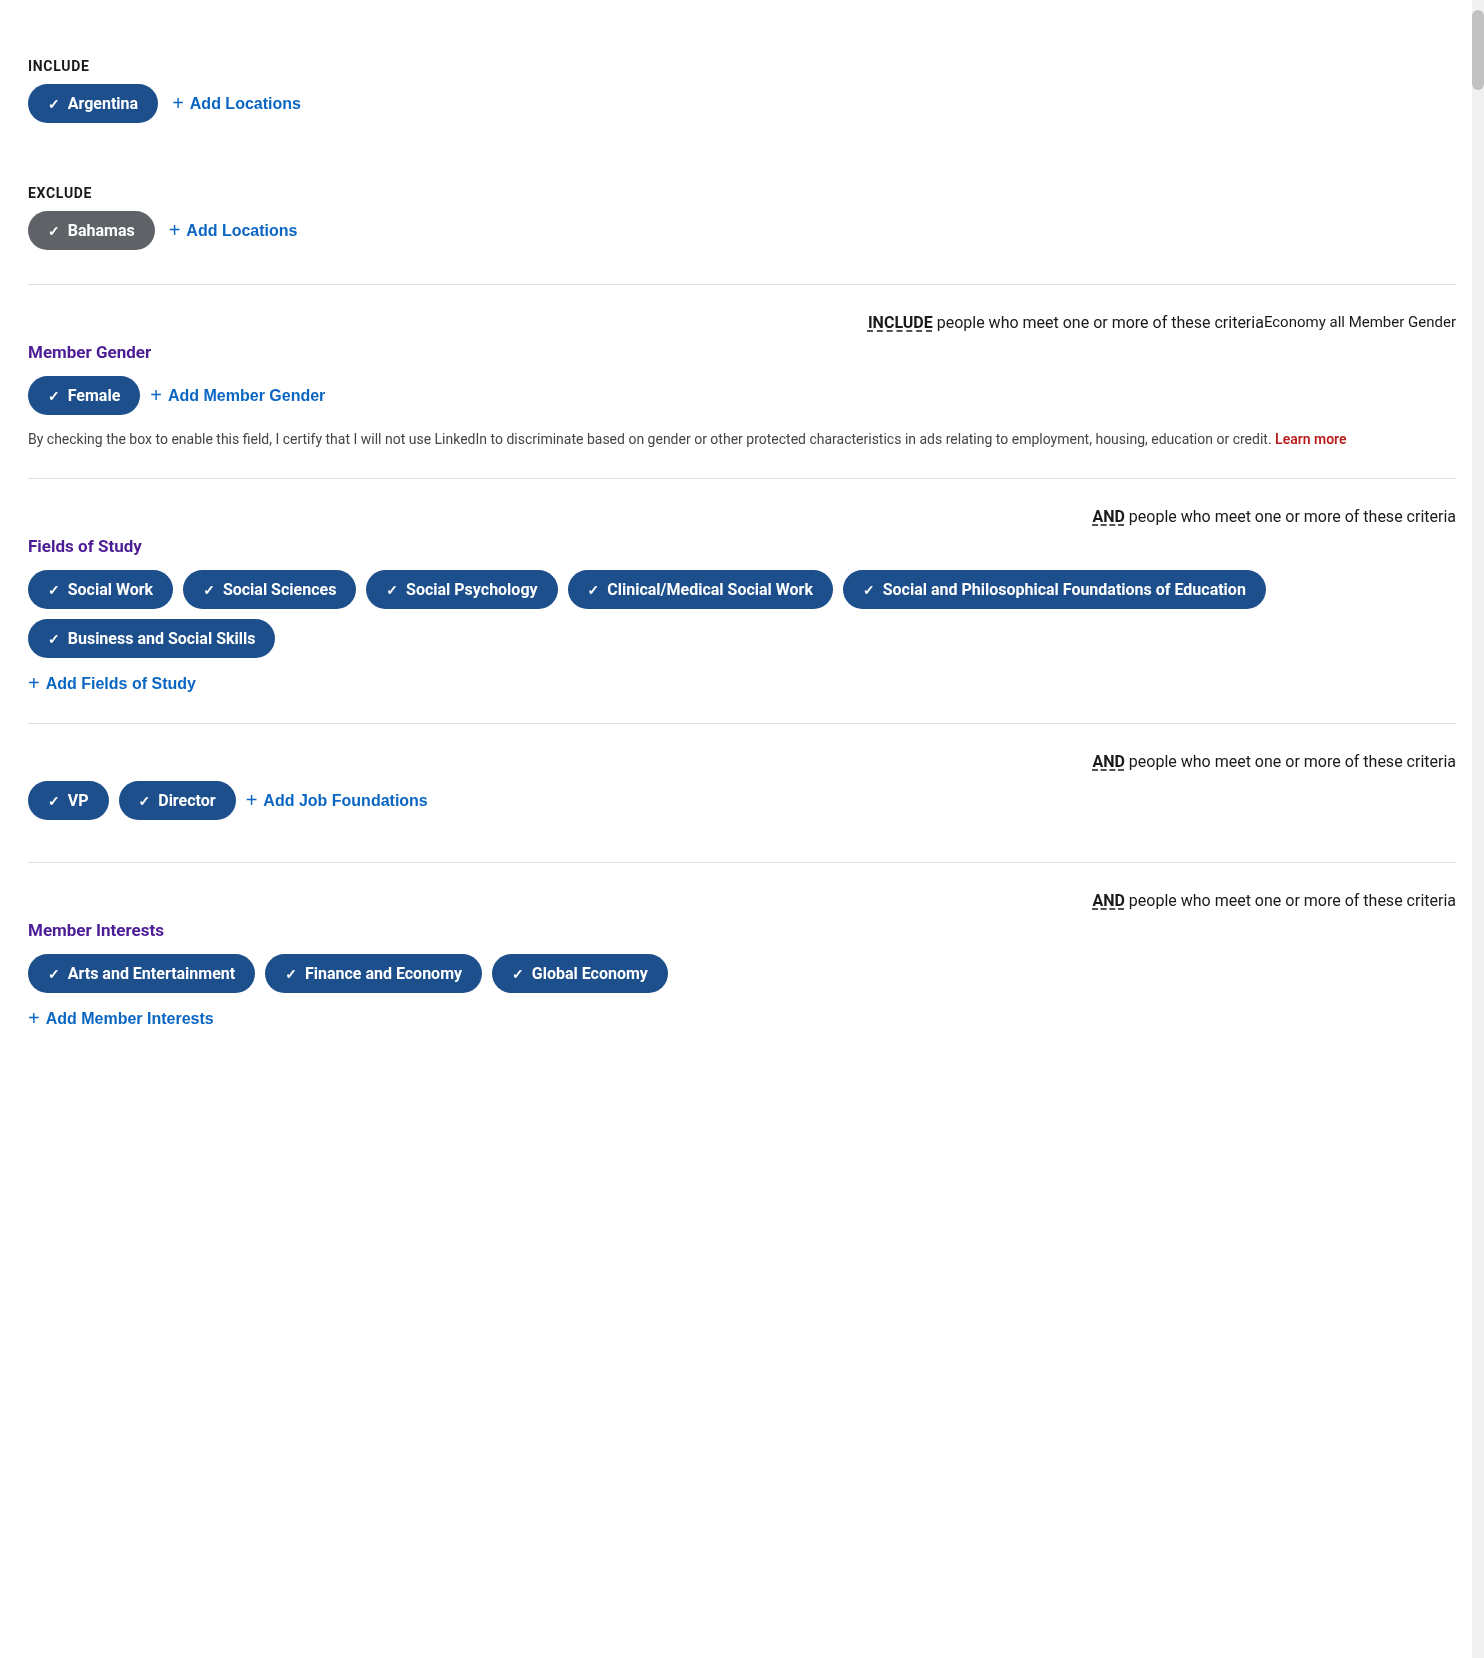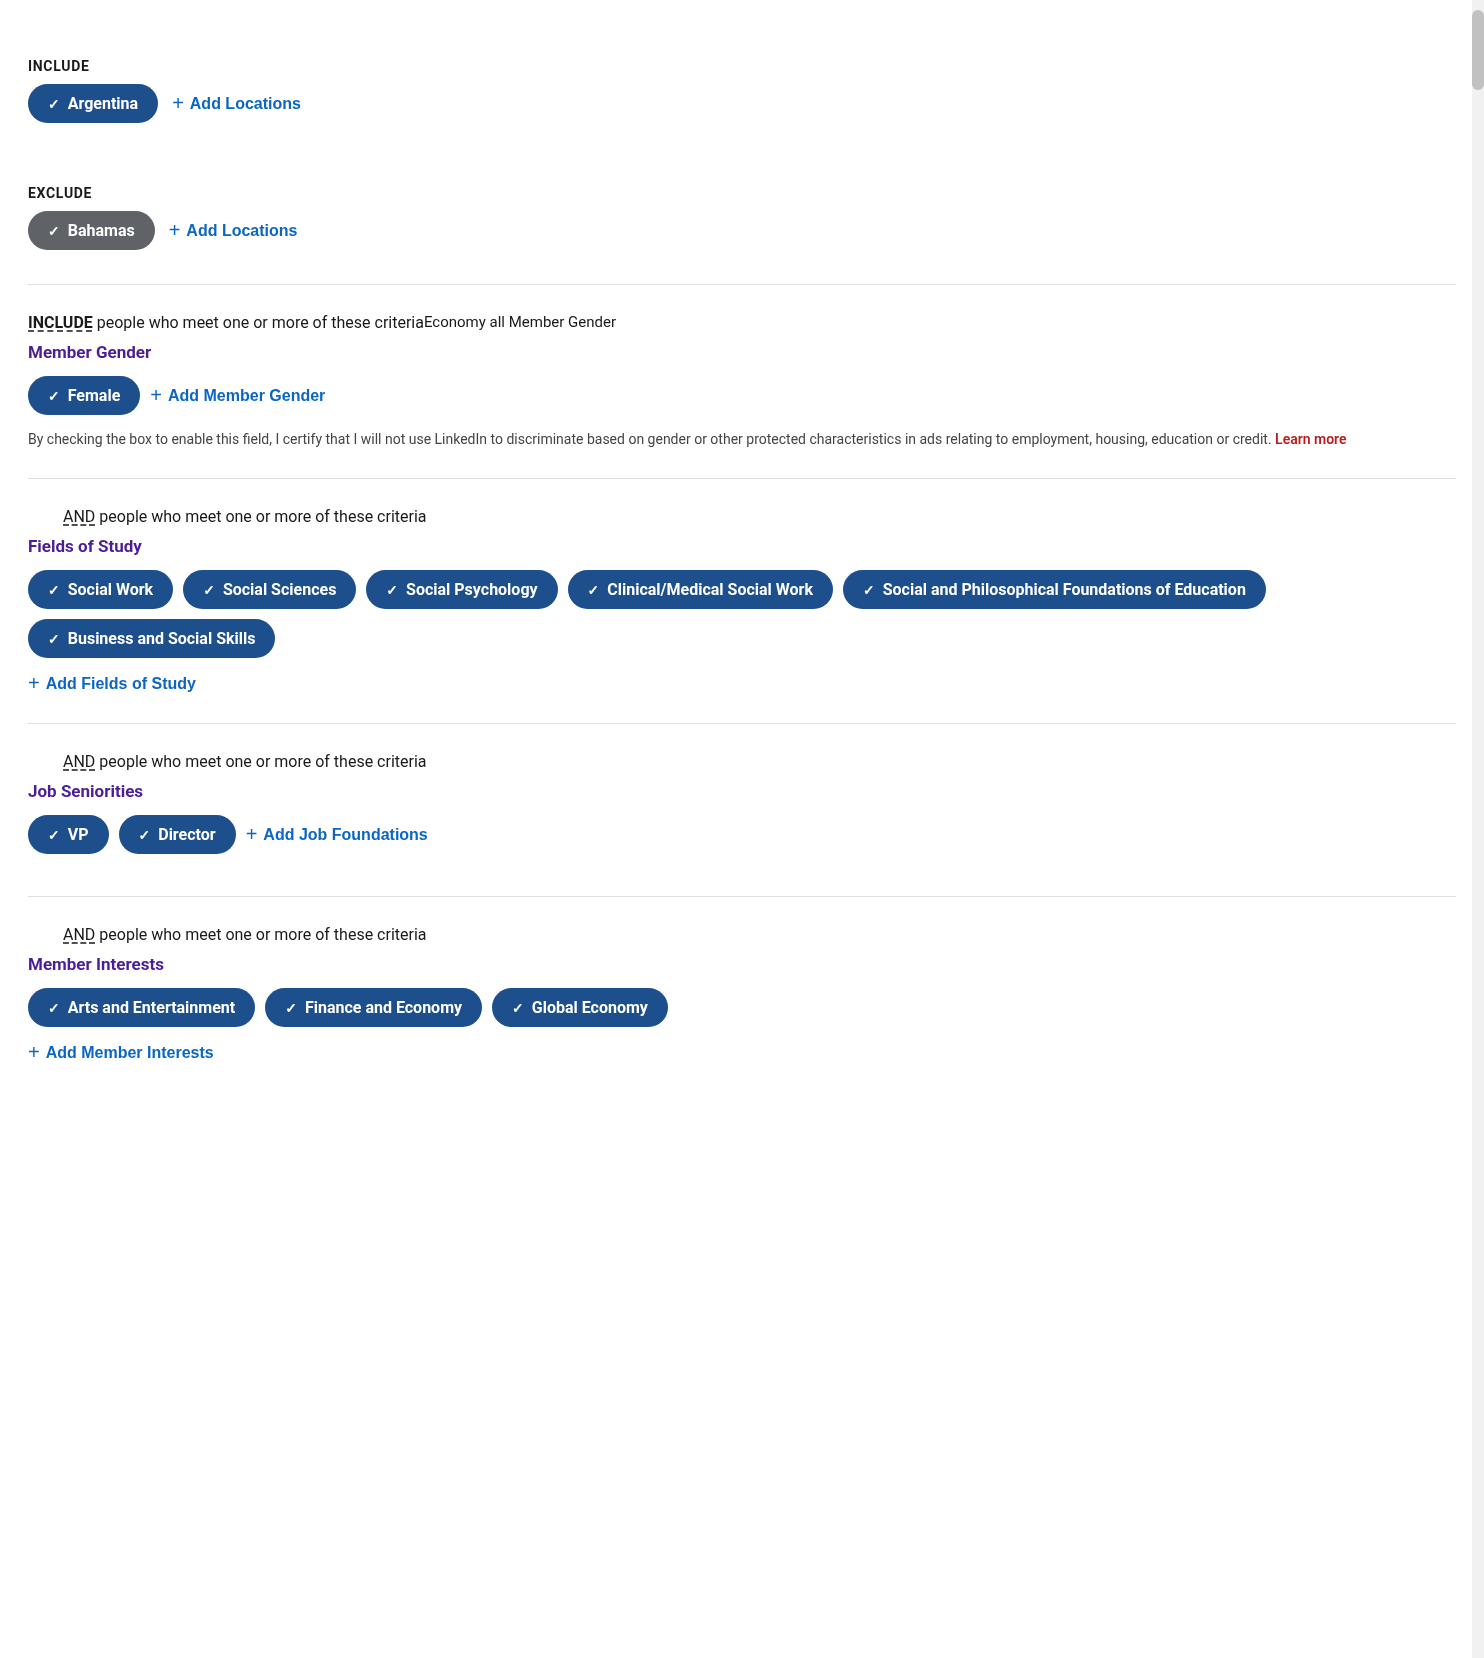--- a/index.html
+++ b/index.html
@@ -94,39 +94,39 @@
       padding: 0;
     }
 
     .add-link-plus {
       font-size: 20px;
       font-weight: 400;
     }
 
     .criteria-header {
       display: flex;
-      justify-content: flex-start;
+      justify-content: flex-end;
       align-items: flex-start;
       margin-bottom: 10px;
     }
 
     .criteria-text {
       font-size: 16px;
       color: #1a1a1a;
     }
 
     .criteria-text .keyword-include {
       font-weight: 700;
       text-decoration-line: underline;
       text-decoration-style: dashed;
       text-underline-offset: 3px;
     }
 
     .criteria-text .keyword-and {
-      font-weight: 400;
+      font-weight: 700;
       text-decoration-line: underline;
       text-decoration-style: dashed;
       text-underline-offset: 3px;
       margin-left: 35px;
     }
 
     .remove-link {
       color: #1a1a1a;
       font-size: 15px;
       cursor: pointer;
@@ -276,21 +276,20 @@
 
   <hr class="section-divider">
 
   <div class="section">
     <div class="criteria-header">
       <div class="criteria-text">
         <span class="keyword-and">AND</span>
         <span> people who meet one or more of these criteria</span>
       </div>
     </div>
-    <div class="section-sublabel">Job Seniorities</div>
     <div class="chips-row">
       <div class="chip chip-blue">
         <span class="chip-check">✓</span>
         <span>VP</span>
       </div>
       <div class="chip chip-blue">
         <span class="chip-check">✓</span>
         <span>Director</span>
       </div>
       <button class="add-link">

